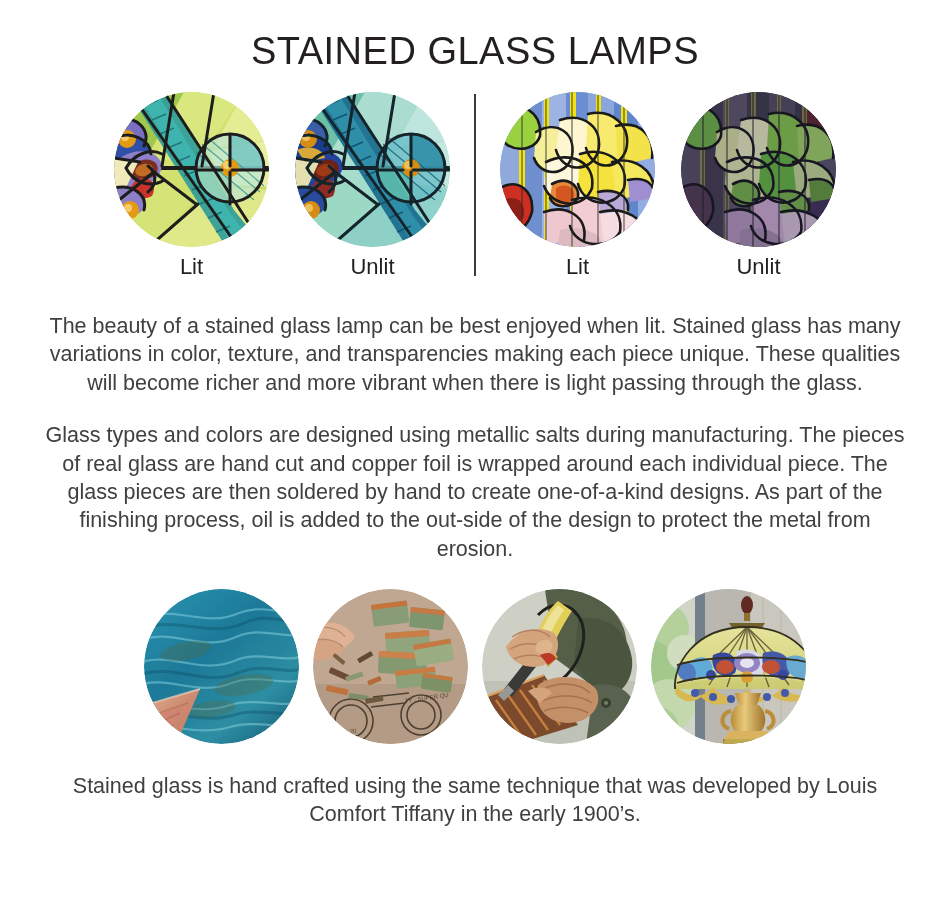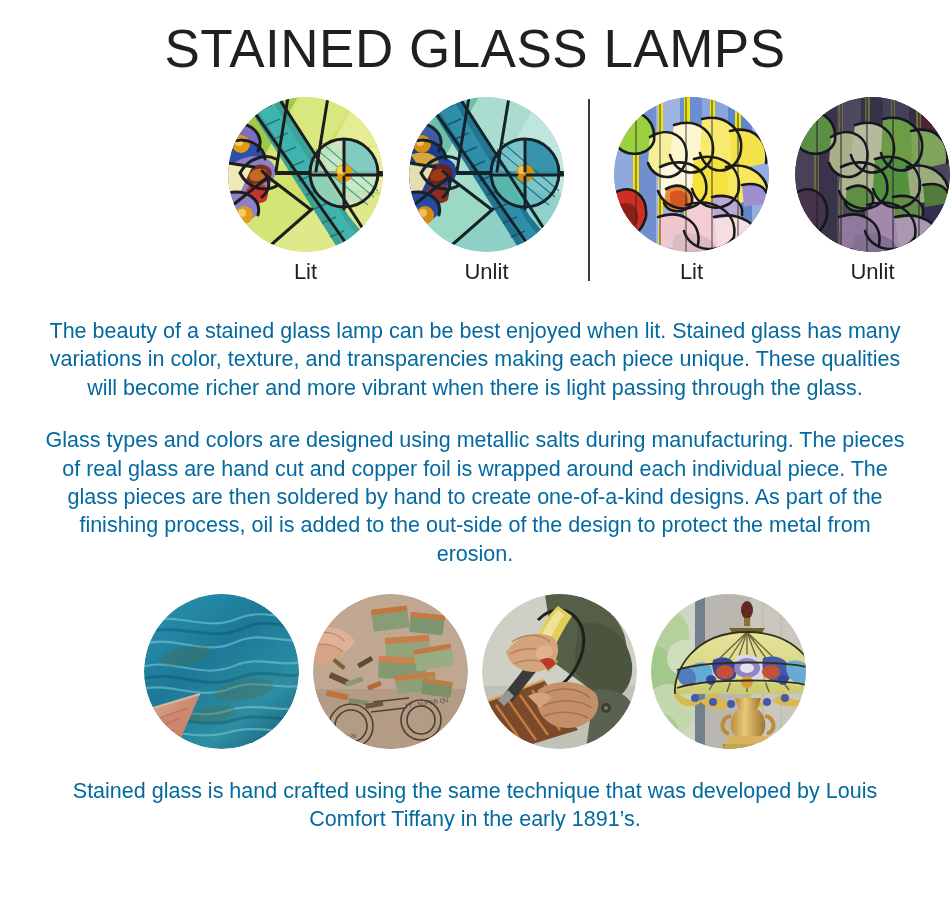--- a/index.html
+++ b/index.html
@@ -14,36 +14,36 @@
     height: 903px;
     font-family: "Liberation Sans", sans-serif;
     color: #231f20;
     position: relative;
     overflow: hidden;
   }
 
   
   .page-title {
     text-align: center;
-    font-size: 53px;
+    font-size: 38px;
     font-weight: 400;
     letter-spacing: 0.5px;
     color: #231f20;
     margin: 0;
-    padding-top: 22px;
+    padding-top: 32px;
     line-height: 1;
   }
 
   
   .compare-row {
     position: relative;
     margin-top: 22px;
     height: 200px;
     display: flex;
-    justify-content: flex-end;
+    justify-content: center;
     align-items: flex-start;
   }
   .compare-group {
     display: flex;
     gap: 26px;
   }
   .compare-group.left { margin-right: 24px; }
   .compare-group.right { margin-left: 24px; }
 
   .divider {
@@ -70,21 +70,21 @@
     margin-top: 9px;
     color: #231f20;
     line-height: 1;
   }
 
   
   .body-copy {
     text-align: center;
     font-size: 21.5px;
     line-height: 1.32;
-    color: #0369a1;
+    color: #404040;
     width: 860px;
     margin: 0 auto;
   }
   .para-1 { margin-top: 20px; }
   .para-2 { margin-top: 24px; }
   .para-3 { margin-top: 28px; }
 
   
   .process-row {
     margin-top: 26px;
@@ -718,13 +718,13 @@
         <path d="M78 142 L116 142 L122 152 L72 152 Z" fill="#d8b05a"></path>
         <rect x="72" y="150" width="50" height="5" fill="#a87c28"></rect>
 
         <path d="M72 155 L122 155 L120 150 L74 150 Z" fill="#bca64a"></path>
         <rect width="155" height="155" fill="#e8e8d8" opacity="0.05"></rect>
       </g>
     </svg>
   </span>
 </div>
 
-<p class="body-copy para-3">Stained glass is hand crafted using the same technique that was developed by Louis Comfort Tiffany in the early 1891’s.</p>
+<p class="body-copy para-3">Stained glass is hand crafted using the same technique that was developed by Louis Comfort Tiffany in the early 1900’s.</p>
 
 </body></html>

